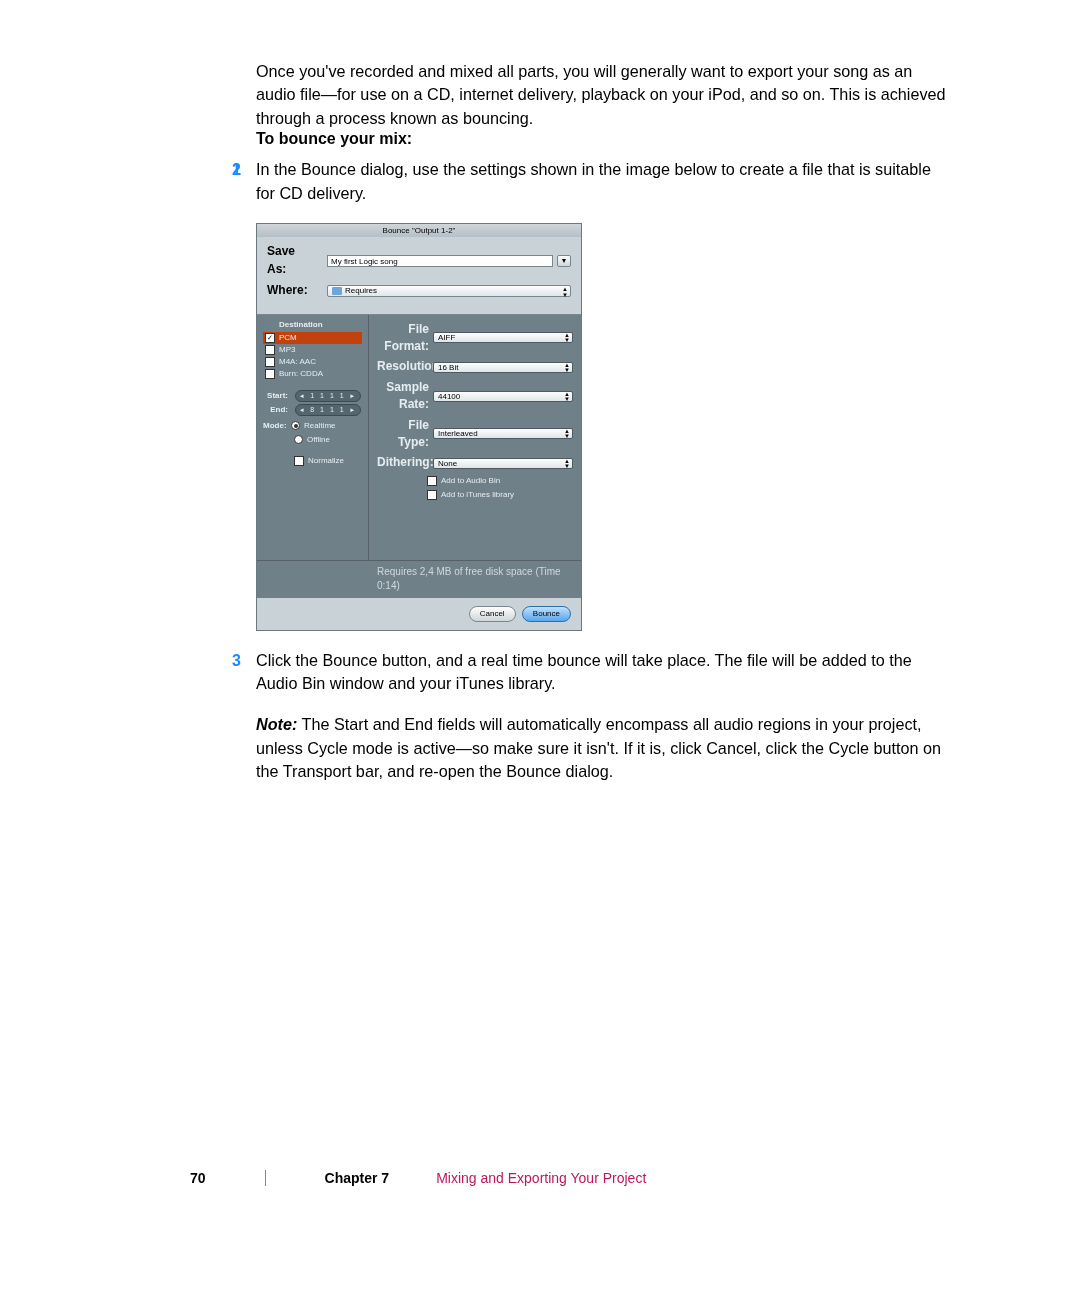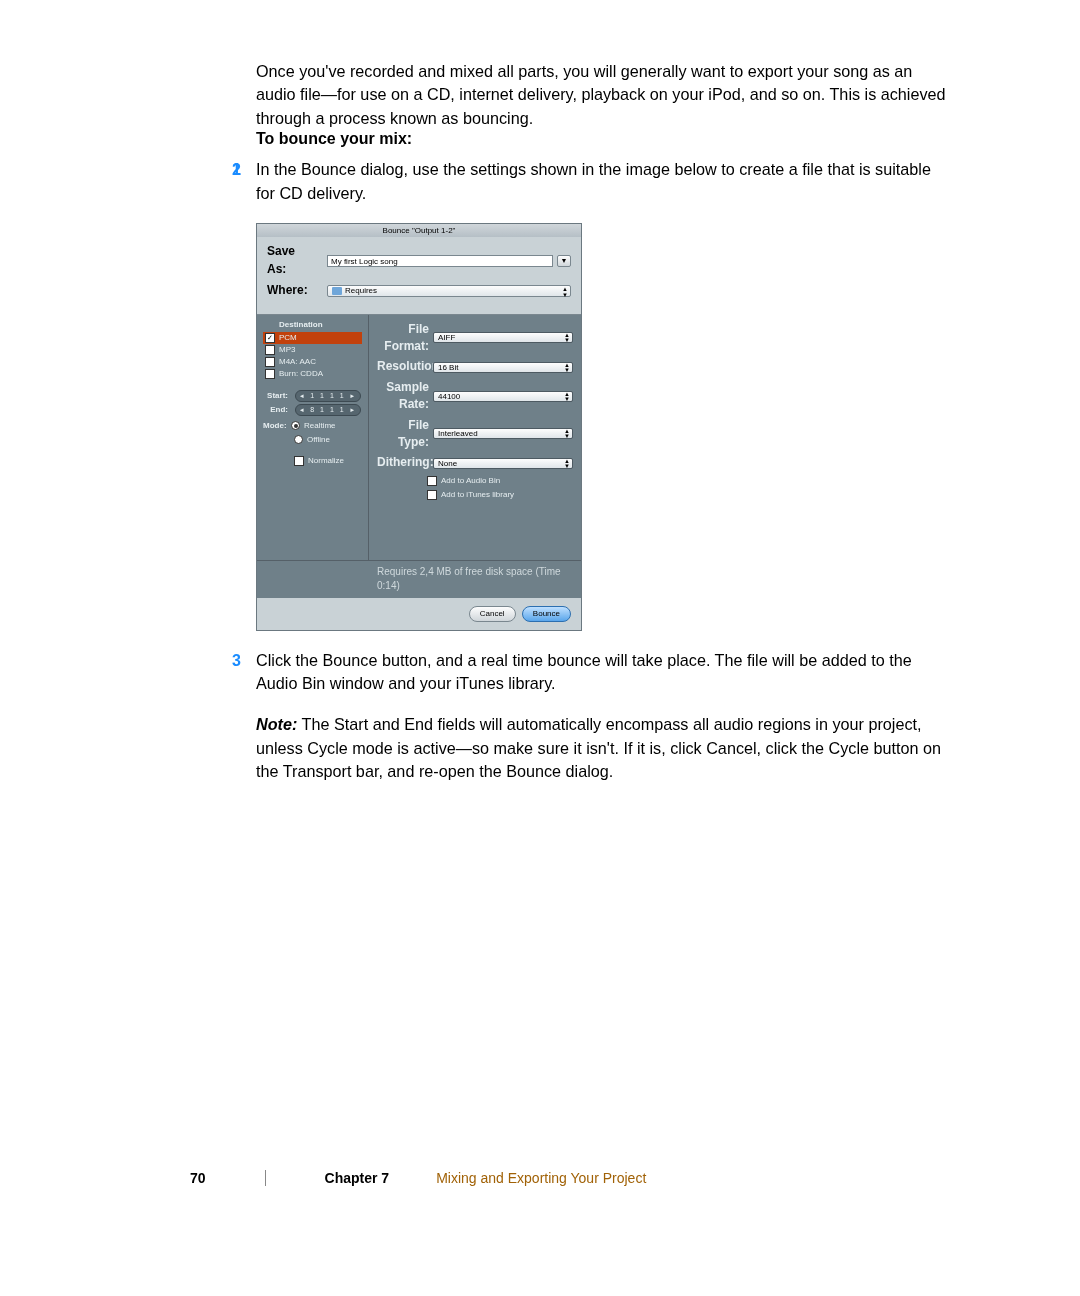--- a/index.html
+++ b/index.html
@@ -300,21 +300,21 @@
     width: 1px;
     height: 16px;
     background: #888;
     margin-right: 20px;
   }
   .footer .chap {
     font-weight: bold;
     margin-right: 8px;
   }
   .footer .chaptitle {
-    color: #a16207;
+    color: #be185d;
   }
 </style>
 </head>
 <body>
 
 <div class="page">
   <p class="intro">Once you've recorded and mixed all parts, you will generally want to export your song as an audio file—for use on a CD, internet delivery, playback on your iPod, and so on. This is achieved through a process known as bouncing.</p>
 
   <p class="subhead">To bounce your mix:</p>
   <ol class="steps">

